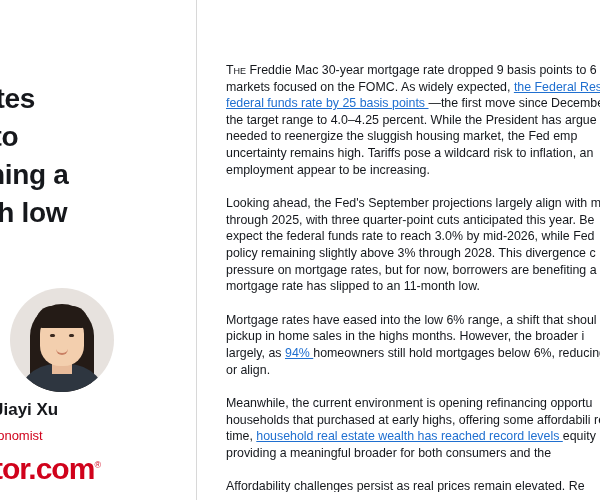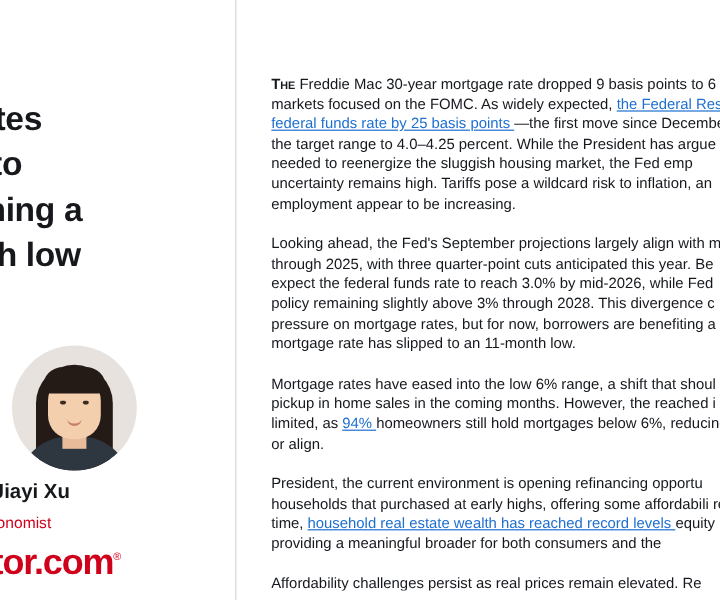--- a/index.html
+++ b/index.html
@@ -181,21 +181,20 @@
     line-height: 16.6px;
     color: #15181d;
     text-align: left;
   }
   .article a {
     color: #1f6fd0;
     text-decoration: underline;
   }
   .dropcap {
     font-variant: small-caps;
-    font-weight: bold;
   }
 </style>
 </head>
 <body>
 
 <div class="page">
 
   <div class="left-panel">
 
     <div class="headline">
@@ -219,18 +218,18 @@
     <div class="author-name">Jiayi Xu</div>
     <div class="author-title">Economist</div>
     <div class="brand"><span>altor.com</span><span class="tm">®</span></div>
   </div>
 
   <div class="divider"></div>
 
   <div class="article">
       <p><span><span class="dropcap">The</span> Freddie Mac 30-year mortgage rate dropped 9 basis points to 6 </span><span>markets focused on the FOMC. As widely expected, </span><a href="#">the Federal Rese </a><a href="#">federal funds rate by 25 basis points </a><span>—the first move since December </span><span>the target range to 4.0–4.25 percent. While the President has argue </span><span>are needed to reenergize the sluggish housing market, the Fed emp </span><span>uncertainty remains high. Tariffs pose a wildcard risk to inflation, an </span><span>employment appear to be increasing. </span></p>
       <p><span>Looking ahead, the Fed's September projections largely align with m </span><span>through 2025, with three quarter-point cuts anticipated this year. Be </span><span>expect the federal funds rate to reach 3.0% by mid-2026, while Fed </span><span>policy remaining slightly above 3% through 2028. This divergence c </span><span>pressure on mortgage rates, but for now, borrowers are benefiting a </span><span>mortgage rate has slipped to an 11-month low. </span></p>
-      <p><span>Mortgage rates have eased into the low 6% range, a shift that shoul </span><span>pickup in home sales in the coming months. However, the reached i </span><span>limited, as </span><a href="#">94% </a><span> homeowners still hold mortgages below 6%, reducing </span><span>or align. </span></p>
-      <p><span>President, the current environment is opening refinancing opportu </span><span>households that purchased at early highs, offering some affordabili </span><span>real time, </span><a href="#">household real estate wealth has reached record levels </a><span>equity providing a meaningful broader for both consumers and the </span></p>
+      <p><span>Mortgage rates have eased into the low 6% range, a shift that shoul </span><span>pickup in home sales in the highs months. However, the broader i </span><span>largely, as </span><a href="#">94% </a><span> homeowners still hold mortgages below 6%, reducing </span><span>or align. </span></p>
+      <p><span>Meanwhile, the current environment is opening refinancing opportu </span><span>households that purchased at early highs, offering some affordabili </span><span>real time, </span><a href="#">household real estate wealth has reached record levels </a><span>equity providing a meaningful broader for both consumers and the </span></p>
       <p><span>Affordability challenges persist as real prices remain elevated. Re </span></p>
     </div>
 
 </div>
 
 </body></html>

